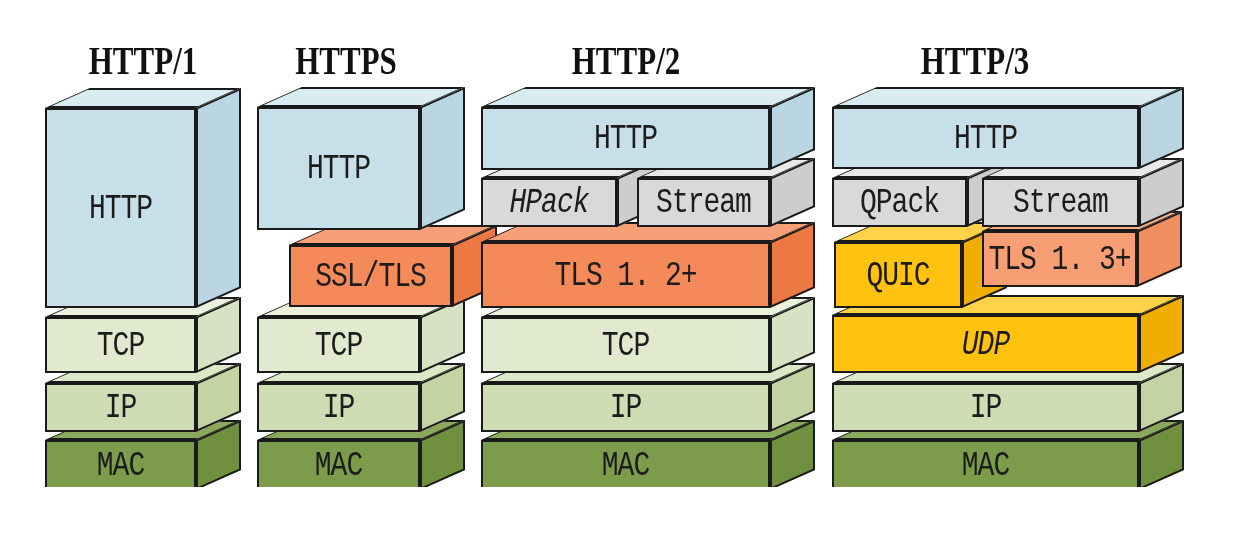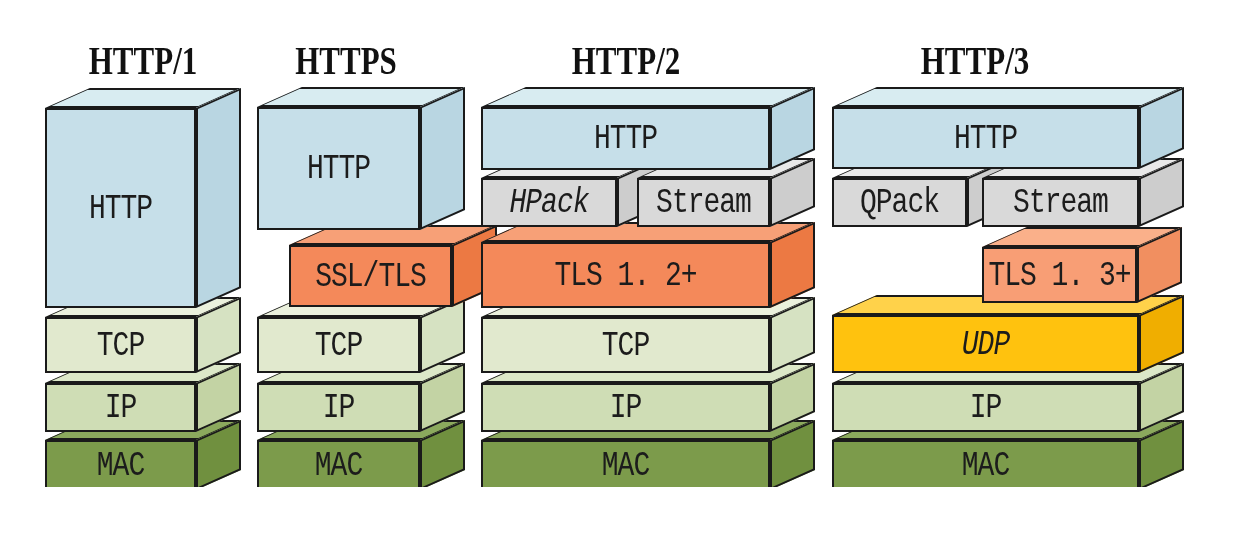--- a/index.html
+++ b/index.html
@@ -239,22 +239,29 @@
     </div>
 
     <div class="box" style="left: 982px; top: 178px; width: 157px; height: 49px; z-index: 56; --front: #D9D9D9; --top: #E9E9E9; --side: #CDCDCD;">
       <div class="face top"></div>
       <div class="face side"></div>
       <div class="face front">
         <span class="label">Stream</span>
       </div>
     </div>
 
-
-    <div class="box" style="left: 982px; top: 247px; width: 155px; height: 56px; z-index: 46; --front: #F89E75; --top: #FAB08A; --side: #F18F60;">
+    <div class="box" style="left: 834px; top: 242px; width: 128px; height: 66px; z-index: 45; --front: #FFC20E; --top: #FFD24A; --side: #F0AE00;">
+      <div class="face top"></div>
+      <div class="face side"></div>
+      <div class="face front">
+        <span class="label">QUIC</span>
+      </div>
+    </div>
+
+    <div class="box" style="left: 982px; top: 231px; width: 155px; height: 56px; z-index: 46; --front: #F89E75; --top: #FAB08A; --side: #F18F60;">
       <div class="face top"></div>
       <div class="face side"></div>
       <div class="face front">
         <span class="label">TLS 1. 3+</span>
       </div>
     </div>
 
     <div class="box" style="left: 832px; top: 315px; width: 307px; height: 58px; z-index: 35; font-style: italic; --front: #FFC20E; --top: #FFD24A; --side: #F0AE00;">
       <div class="face top"></div>
       <div class="face side"></div>

